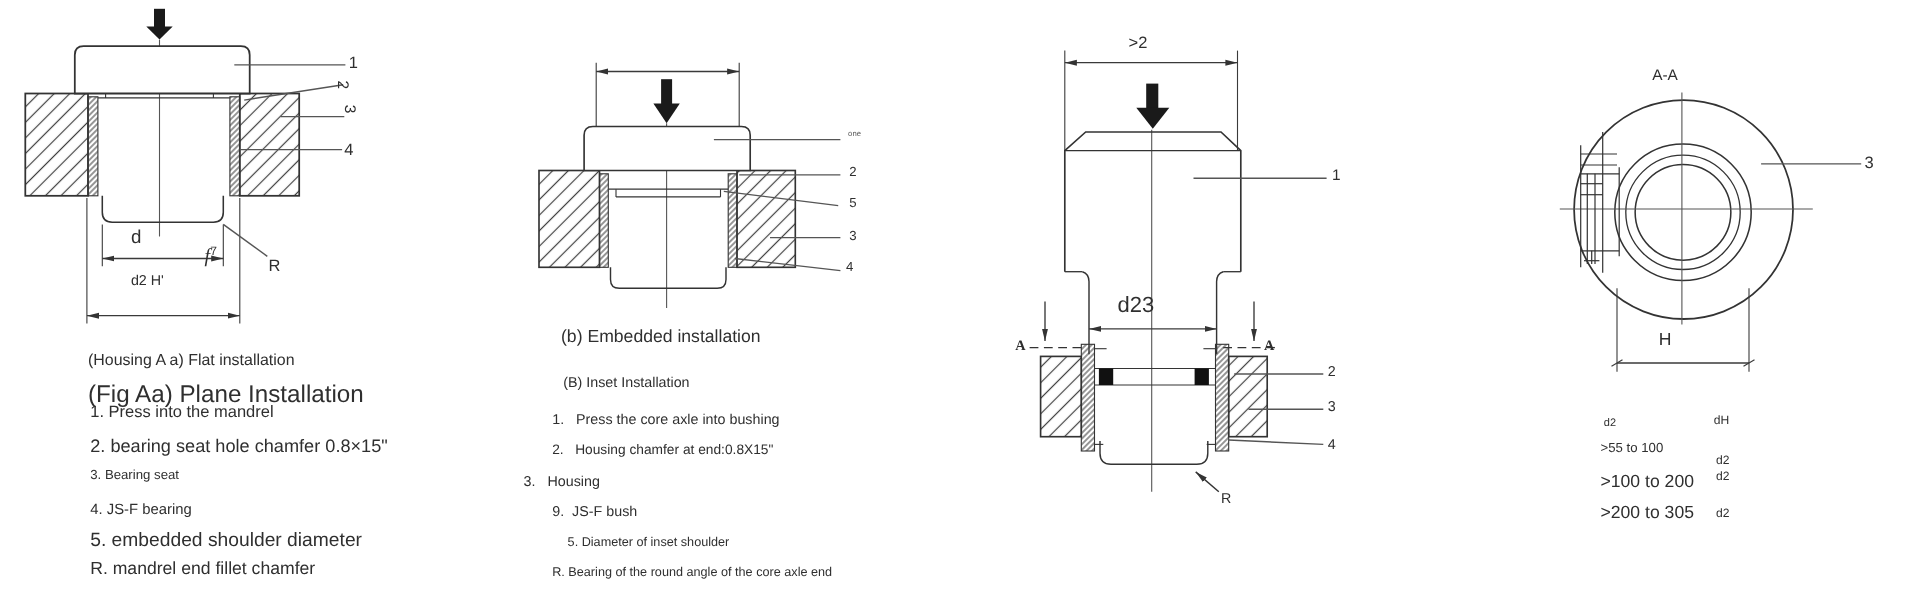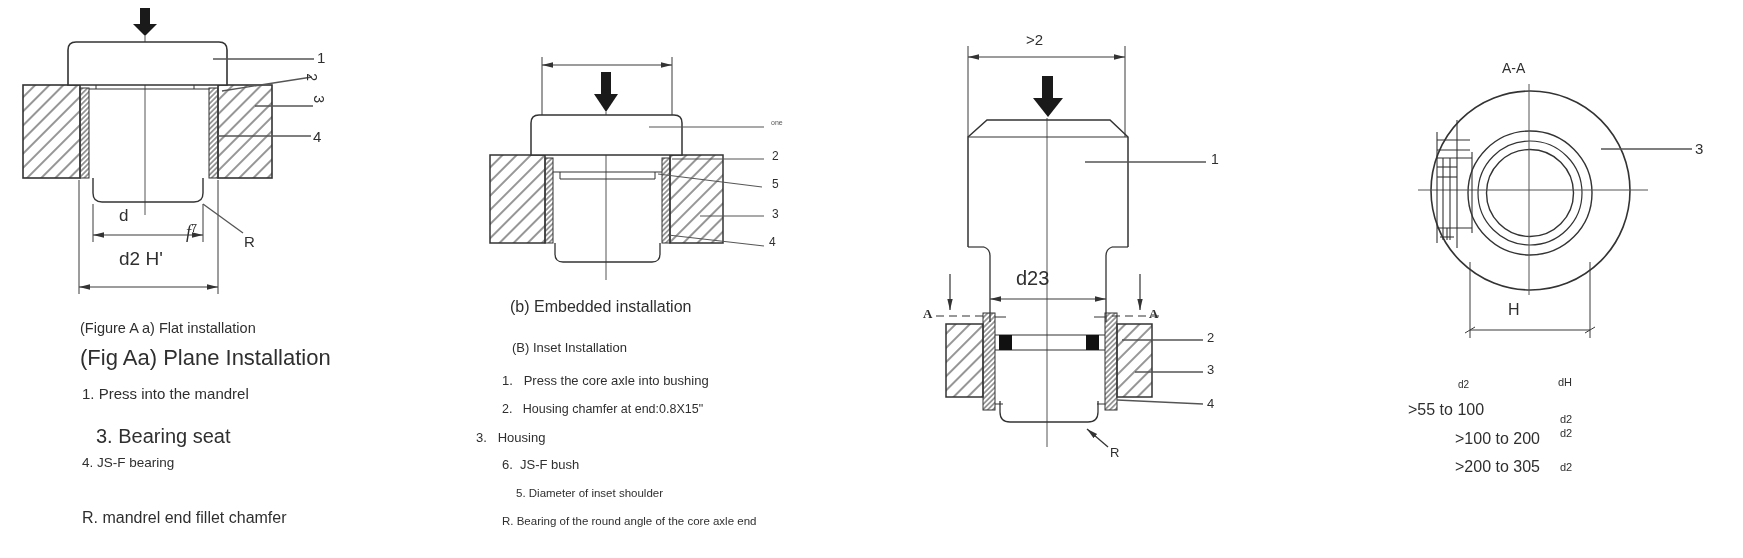--- a/index.html
+++ b/index.html
@@ -71,26 +71,28 @@
 
   <span class="t" style="left:317px;top:49px;font-size:15px">1</span>
   <span class="t rot90" style="left:308px;top:69px;font-size:14px">2</span>
   <span class="t rot90" style="left:315px;top:91px;font-size:14px">3</span>
   <span class="t" style="left:313px;top:128px;font-size:15px">4</span>
   <span class="t" style="left:119px;top:206px;font-size:17px">d</span>
   <span class="t" style="left:166px;top:201px;font-size:18px">
     <span class="fital">f</span><span style="font-size:11px;vertical-align:6px">7</span>
   </span>
   <span class="t" style="left:244px;top:233px;font-size:15px">R</span>
-  <span class="t" style="left:119px;top:248px;font-size:19px">d2 H'</span>
-  <span class="t" style="left:80px;top:320px;font-size:14.5px">(Figure A a) Flat installation</span>
+  <span class="t" style="left:119px;top:248px;font-size:13px">d2 H'</span>
+  <span class="t" style="left:80px;top:320px;font-size:14.5px">(Housing A a) Flat installation</span>
   <span class="t" style="left:80px;top:345px;font-size:22px">(Fig Aa) Plane Installation</span>
-  <span class="t" style="left:82px;top:385px;font-size:15px">1. Press into the mandrel</span>
-  <span class="t" style="left:96px;top:425px;font-size:20px">3. Bearing seat</span>
+  <span class="t" style="left:82px;top:366px;font-size:15px">1. Press into the mandrel</span>
+  <span class="t" style="left:82px;top:397px;font-size:16.5px">2. bearing seat hole chamfer 0.8×15"</span>
+  <span class="t" style="left:82px;top:425px;font-size:12px">3. Bearing seat</span>
   <span class="t" style="left:82px;top:455px;font-size:13.5px">4. JS-F bearing</span>
+  <span class="t" style="left:82px;top:480px;font-size:17.5px">5. embedded shoulder diameter</span>
   <span class="t" style="left:82px;top:509px;font-size:16px">R. mandrel end fillet chamfer</span>
 
   <svg style="left:430px;top:40px" width="355" height="245" viewBox="430 40 355 245">
     <defs>
       <pattern id="hz2" patternUnits="userSpaceOnUse" width="10" height="10" patternTransform="rotate(45)">
         <line x1="5" y1="0" x2="5" y2="10" stroke="#404040" stroke-width="1.1"></line>
       </pattern>
       <pattern id="fz2" patternUnits="userSpaceOnUse" width="3.6" height="3.6" patternTransform="rotate(45)">
         <line x1="1.8" y1="0" x2="1.8" y2="3.6" stroke="#404040" stroke-width="1"></line>
       </pattern>
@@ -134,21 +136,21 @@
   <span class="t gray" style="left:771px;top:119px;font-size:7px">one</span>
   <span class="t" style="left:772px;top:150px;font-size:12px">2</span>
   <span class="t" style="left:772px;top:178px;font-size:12px">5</span>
   <span class="t" style="left:772px;top:208px;font-size:12px">3</span>
   <span class="t" style="left:769px;top:236px;font-size:12px">4</span>
   <span class="t" style="left:510px;top:298px;font-size:16px">(b) Embedded installation</span>
   <span class="t" style="left:512px;top:341px;font-size:13px">(B) Inset Installation</span>
   <span class="t" style="left:502px;top:374px;font-size:13px">1.   Press the core axle into bushing</span>
   <span class="t" style="left:502px;top:402px;font-size:12.5px">2.   Housing chamfer at end:0.8X15"</span>
   <span class="t" style="left:476px;top:431px;font-size:13px">3.   Housing</span>
-  <span class="t" style="left:502px;top:458px;font-size:13px">6.  JS-F bush</span>
+  <span class="t" style="left:502px;top:458px;font-size:13px">9.  JS-F bush</span>
   <span class="t" style="left:516px;top:487px;font-size:11.5px">5. Diameter of inset shoulder</span>
   <span class="t" style="left:502px;top:515px;font-size:11.5px">R. Bearing of the round angle of the core axle end</span>
 
   <svg style="left:850px;top:10px" width="395" height="455" viewBox="850 10 395 455">
     <defs>
       <pattern id="hz3" patternUnits="userSpaceOnUse" width="10" height="10" patternTransform="rotate(45)">
         <line x1="5" y1="0" x2="5" y2="10" stroke="#404040" stroke-width="1.1"></line>
       </pattern>
       <pattern id="fz3" patternUnits="userSpaceOnUse" width="3.6" height="3.6" patternTransform="rotate(45)">
         <line x1="1.8" y1="0" x2="1.8" y2="3.6" stroke="#404040" stroke-width="1"></line>
@@ -252,20 +254,20 @@
       <line x1="1465" y1="333" x2="1475" y2="327"></line>
       <line x1="1585" y1="333" x2="1595" y2="327"></line>
     </g>
   </svg>
 
   <span class="t" style="left:1502px;top:60px;font-size:14px">A-A</span>
   <span class="t" style="left:1695px;top:140px;font-size:15px">3</span>
   <span class="t" style="left:1508px;top:301px;font-size:16px">H</span>
   <span class="t" style="left:1458px;top:379px;font-size:10px">d2</span>
   <span class="t" style="left:1558px;top:376px;font-size:11px">dH</span>
-  <span class="t" style="left:1408px;top:401px;font-size:16px">&gt;55 to 100</span>
+  <span class="t" style="left:1455px;top:401px;font-size:12px">&gt;55 to 100</span>
   <span class="t" style="left:1560px;top:413px;font-size:11px">d2</span>
   <span class="t" style="left:1455px;top:430px;font-size:16px">&gt;100 to 200</span>
   <span class="t" style="left:1560px;top:427px;font-size:11px">d2</span>
   <span class="t" style="left:1455px;top:458px;font-size:16px">&gt;200 to 305</span>
   <span class="t" style="left:1560px;top:461px;font-size:11px">d2</span>
 
 </div>
 
 </body></html>

